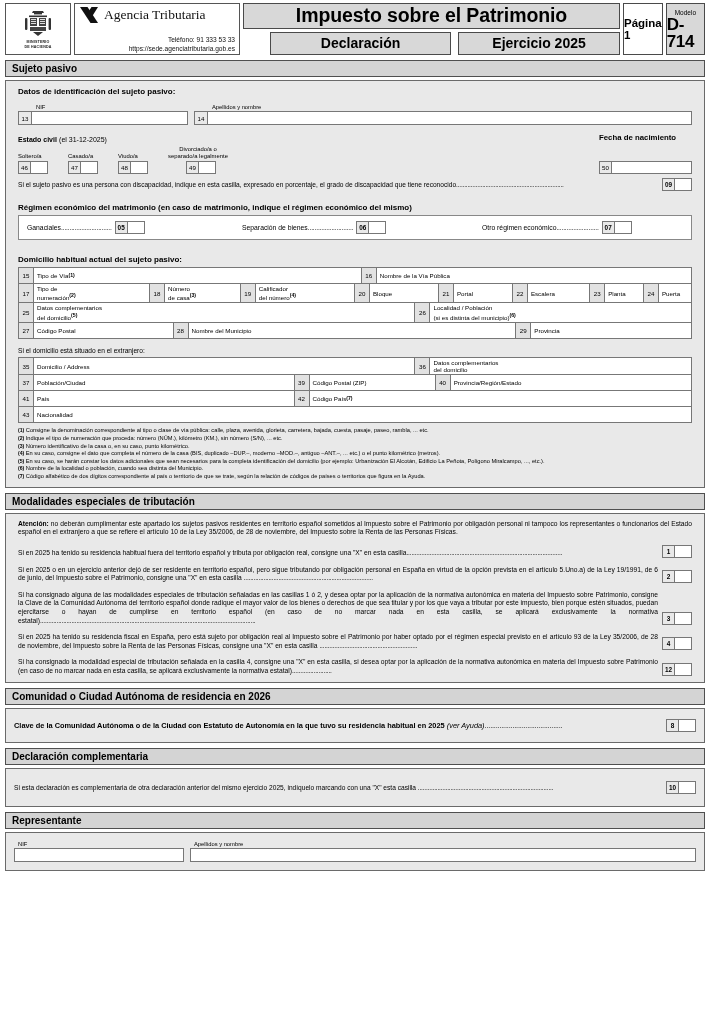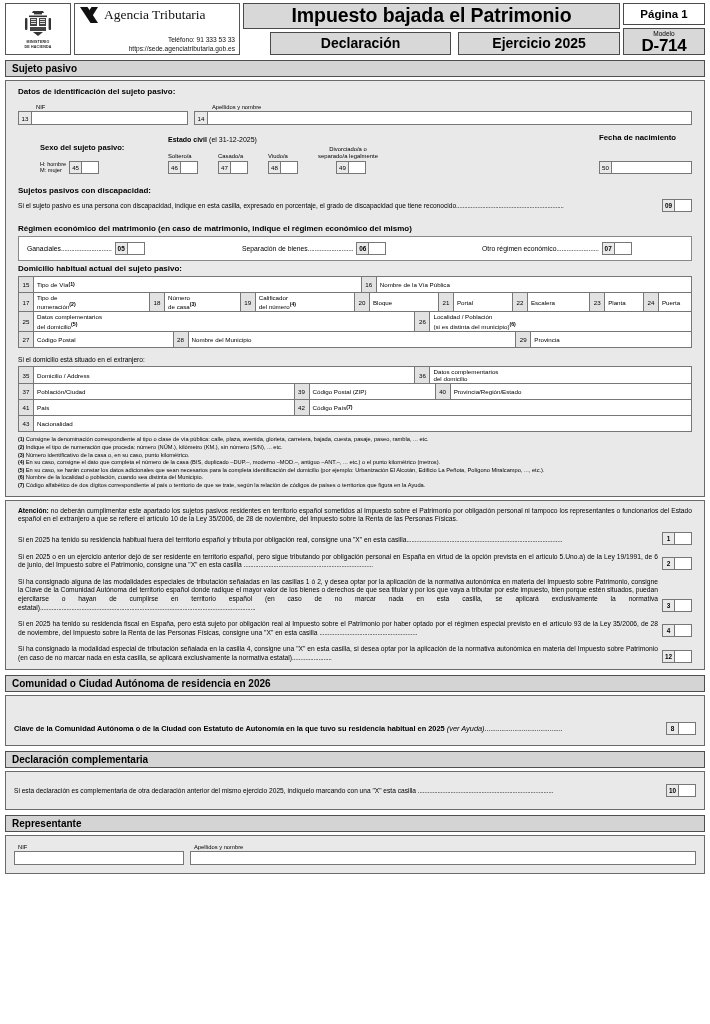--- a/index.html
+++ b/index.html
@@ -38,21 +38,21 @@
   }
   .title-row2 { flex: 1; display: flex; gap: 7px; padding-left: 27px; }
   .title-decl, .title-ej {
     border: 1px solid #4a4a4a; background: #d8d8d8;
     display: flex; align-items: center; justify-content: center;
     font-size: 14px; font-weight: bold;
   }
   .title-decl { flex: 1.12; }
   .title-ej { flex: 1; }
 
-  .right-col { width: 82px; display: flex; flex-direction: column; gap: 3px; }
+  .right-col { width: 82px; display: flex; gap: 3px; }
   .pagina-box {
     flex: 1; border: 1px solid #4a4a4a; background: #fff;
     display: flex; align-items: center; justify-content: center;
     font-size: 11.5px; font-weight: bold;
   }
   .modelo-box {
     flex: 1.25; border: 1px solid #4a4a4a; background: #d8d8d8;
     display: flex; flex-direction: column; align-items: center; justify-content: center;
   }
   .modelo-lab { font-size: 6.5px; line-height: 7px; }
@@ -181,21 +181,21 @@
         </svg>
         <div class="aeat-name">Agencia Tributaria</div>
       </div>
       <div>
         <div class="aeat-tel">Teléfono: 91 333 53 33</div>
         <div class="aeat-url">https://sede.agenciatributaria.gob.es</div>
       </div>
     </div>
 
     <div class="title-col">
-      <div class="title-main">Impuesto bajada el Patrimonio</div>
+      <div class="title-main">Impuesto sobre el Patrimonio</div>
       <div class="title-row2">
         <div class="title-decl">Declaración</div>
         <div class="title-ej">Ejercicio 2025</div>
       </div>
     </div>
 
     <div class="right-col">
       <div class="pagina-box">Página 1</div>
       <div class="modelo-box">
         <div class="modelo-lab">Modelo</div>
@@ -221,33 +221,20 @@
       <div style="flex:1">
         <div class="fld-label">Apellidos y nombre</div>
         <div class="boxline">
           <div class="numtag">14</div>
           <div class="inputbox"></div>
         </div>
       </div>
     </div>
 
     <div class="sex-row">
-      <div class="sex-blk">
-        <div class="sex-title">Sexo del sujeto pasivo:</div>
-        <div class="sex-inline">
-          <div class="sex-hm">
-            <div>H: hombre</div>
-            <div>M: mujer</div>
-          </div>
-          <div class="mini">
-            <div class="numtag">45</div>
-            <div class="cellbox"></div>
-          </div>
-        </div>
-      </div>
 
       <div class="civil-blk">
         <div class="civil-title"><span style="font-weight:bold">Estado civil</span>
              <span>(el 31-12-2025)</span></div>
         <div class="civil-opts">
           <div class="civ-opt">
             <div class="civ-cap">Soltero/a</div>
             <div class="mini">
               <div class="numtag">46</div>
               <div class="cellbox"></div>
@@ -282,21 +269,20 @@
 
       <div class="fn-blk">
         <div class="fn-title">Fecha de nacimiento</div>
         <div class="fn-box">
           <div class="numtag">50</div>
           <div class="inputbox"></div>
         </div>
       </div>
     </div>
 
-    <div class="sub-h" style="margin-top:12px">Sujetos pasivos con discapacidad:</div>
     <div class="dots-row">
       <div class="dots-txt"><span>Si el sujeto pasivo es una persona con discapacidad, indique en esta casilla, expresado en porcentaje, el grado de discapacidad que tiene reconocido</span><span class="dotfill">..................................................................</span></div>
       <div class="cas">
         <div class="numtag">09</div>
         <div class="cellbox"></div>
       </div>
     </div>
 
     <div class="sub-h" style="margin-top:12px">Régimen económico del matrimonio (en caso de matrimonio, indique el régimen económico del mismo)</div>
     <div class="regime-box">
@@ -319,21 +305,21 @@
       <div class="reg-item">
         <span>Otro régimen económico</span>
           <span class="dotfill">.........................</span>
         <div class="cas">
           <div class="numtag">07</div>
           <div class="cellbox"></div>
         </div>
       </div>
     </div>
 
-    <div class="sub-h" style="margin-top:3px">Domicilio habitual actual del sujeto pasivo:</div>
+    <div class="sub-h" style="margin-top:15px">Domicilio habitual actual del sujeto pasivo:</div>
     <div class="grid" id="address-grid">
         <div class="grow">
           <div class="gcell" style="width: 51%;">
             <div class="gnum">15</div>
             <div class="glab mid">Tipo de Vía<span class="sup">(1)</span></div>
           </div>
           <div class="gcell" style="width: 49%;">
             <div class="gnum">16</div>
             <div class="glab mid">Nombre de la Vía Pública</div>
           </div>
@@ -476,20 +462,21 @@
         <div class="fnote"><b>(1) </b>Consigne la denominación correspondiente al tipo o clase de vía pública: calle, plaza, avenida, glorieta, carretera, bajada, cuesta, pasaje, paseo, rambla, ... etc.</div>
         <div class="fnote"><b>(2) </b>Indique el tipo de numeración que proceda: número (NÚM.), kilómetro (KM.), sin número (S/N), ... etc.</div>
         <div class="fnote"><b>(3) </b>Número identificativo de la casa o, en su caso, punto kilométrico.</div>
         <div class="fnote"><b>(4) </b>En su caso, consigne el dato que completa el número de la casa (BIS, duplicado –DUP.–, moderno –MOD.–, antiguo –ANT.–, ... etc.) o el punto kilométrico (metros).</div>
         <div class="fnote"><b>(5) </b>En su caso, se harán constar los datos adicionales que sean necesarios para la completa identificación del domicilio (por ejemplo: Urbanización El Alcotán, Edificio La Peñota, Polígono Miralcampo, ..., etc.).</div>
         <div class="fnote"><b>(6) </b>Nombre de la localidad o población, cuando sea distinta del Municipio.</div>
         <div class="fnote"><b>(7) </b>Código alfabético de dos dígitos correspondiente al país o territorio de que se trate, según la relación de códigos de países o territorios que figura en la Ayuda.</div>
       </div>
   </div>
 
+  <div class="banner">Modalidades especiales de tributación</div>
   <div class="panel">
     <div class="para"><b>Atención:</b><span> no deberán cumplimentar este apartado los sujetos pasivos residentes en territorio español sometidos al Impuesto sobre el Patrimonio por obligación personal ni tampoco los representantes o funcionarios del Estado español en el extranjero a que se refiere el artículo 10 de la Ley 35/2006, de 28 de noviembre, del Impuesto sobre la Renta de las Personas Físicas.</span></div>
 
     <div class="blk-row">
       <div class="para"><span>Si en 2025 ha tenido su residencia habitual fuera del territorio español y tributa por obligación real, consigne una "X" en esta casilla</span><span class="dotfill">..............................................................................................</span></div>
       <div class="cas">
           <div class="numtag">1</div>
           <div class="cellbox"></div>
         </div>
     </div>
@@ -522,21 +509,21 @@
       <div class="para"><span>Si ha consignado la modalidad especial de tributación señalada en la casilla 4, consigne una "X" en esta casilla, si desea optar por la aplicación de la normativa autonómica en materia del Impuesto sobre Patrimonio (en caso de no marcar nada en esta casilla, se aplicará exclusivamente la normativa estatal)</span><span class="dotfill">........................</span></div>
       <div class="cas">
           <div class="numtag">12</div>
           <div class="cellbox"></div>
         </div>
     </div>
   </div>
 
   <div class="banner">Comunidad o Ciudad Autónoma de residencia en 2026</div>
   <div class="panel" style="padding:10px 8px">
-    <div class="dots-row" style="margin-top:16px">
+    <div class="dots-row" style="margin-top:0">
       <div class="dots-txt" style="font-size:7.4px;font-weight:bold"><span>Clave de la Comunidad Autónoma o de la Ciudad con Estatuto de Autonomía en la que tuvo su residencia habitual en 2025</span> <span style="font-weight:normal;font-style:italic">(ver Ayuda)</span><span class="dotfill" style="font-weight:normal">..........................................</span></div>
       <div class="cas">
           <div class="numtag">8</div>
           <div class="cellbox"></div>
         </div>
     </div>
   </div>
 
   <div class="banner">Declaración complementaria</div>
   <div class="panel" style="padding:12px 8px">

